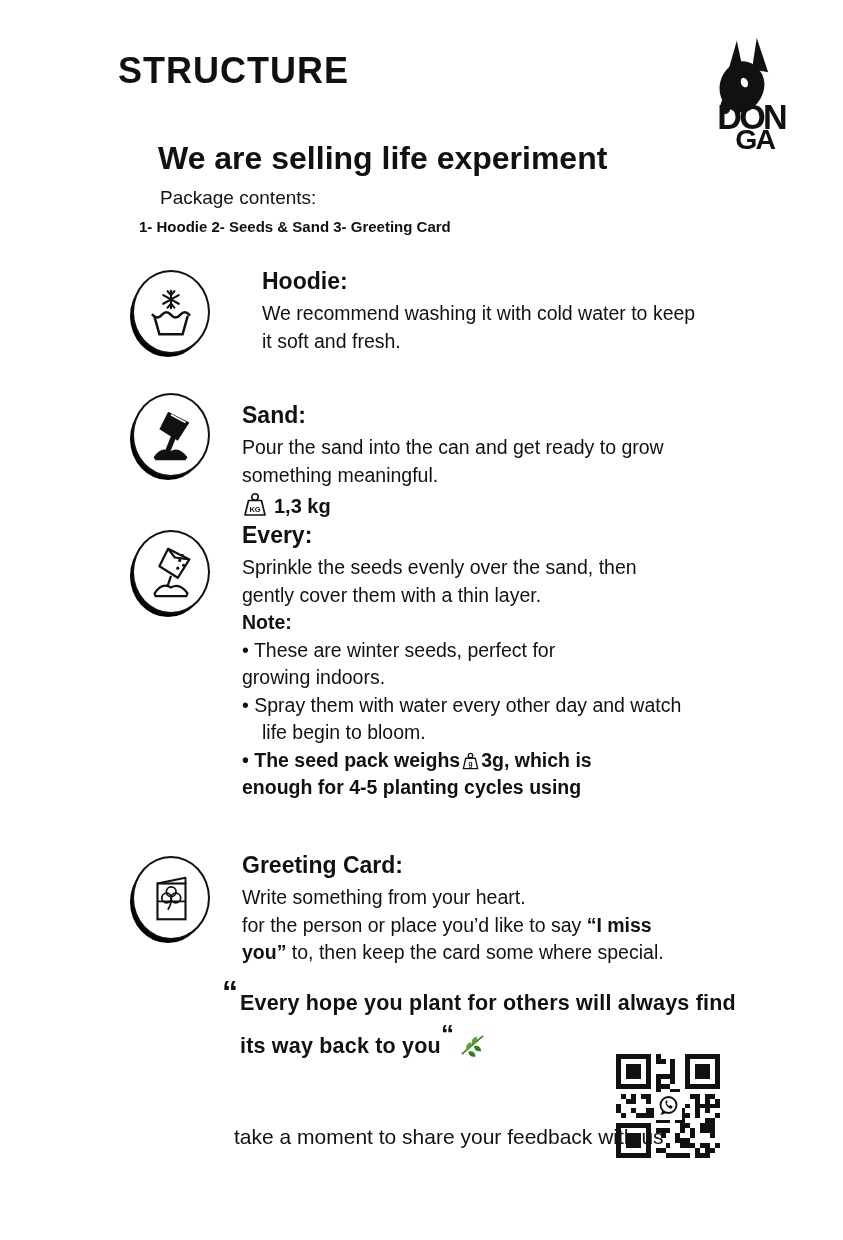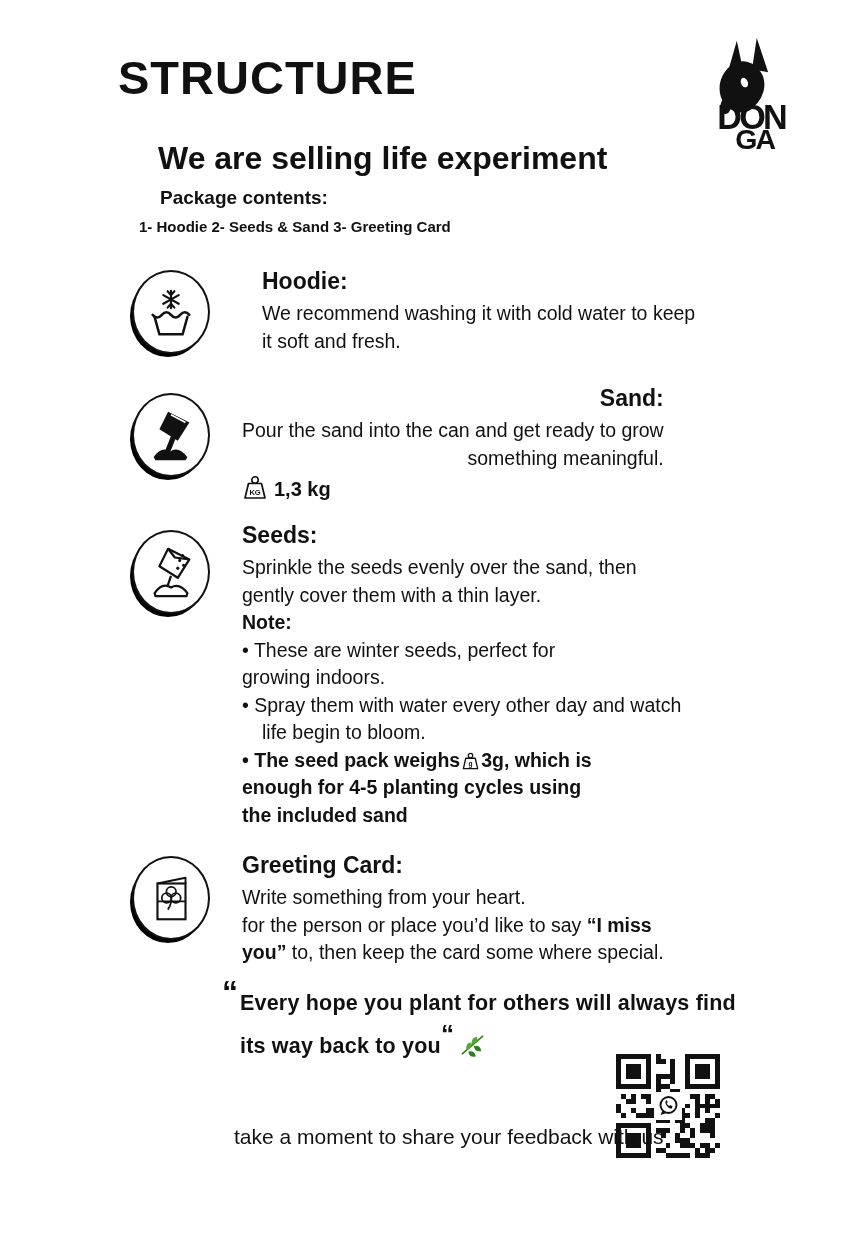--- a/index.html
+++ b/index.html
@@ -8,30 +8,30 @@
     position:relative;
     background:#ffffff;
     color:#111111;
     font-family:"Liberation Sans", sans-serif;
     overflow:hidden;
   }
 
   
   .page-title {
     position:absolute; left:118px; top:50px;
-    font-size:47px; font-weight:900; letter-spacing:1px;
+    font-size:36px; font-weight:900; letter-spacing:1px;
   }
   .logo {
     position:absolute; left:694px; top:38px; width:116px; height:112px;
   }
 
   
   .intro { position:absolute; left:158px; top:140px; }
   .intro-heading  { font-size:32px; font-weight:700; }
-  .package-label  { font-size:19px; font-weight:700; margin-top:10px; margin-left:2px; }
+  .package-label  { font-size:19px; font-weight:400; margin-top:10px; margin-left:2px; }
   .package-items  { font-size:15px; font-weight:700; margin-top:9px; margin-left:-19px; }
 
   
   .icon-circle {
     position:absolute; left:132px;
     width:78px; height:84px;
     border:2.5px solid #111; border-radius:50%;
     box-shadow:-3px 4px 0 -1px #000;
     display:flex; align-items:center; justify-content:center;
     background:#fff;
@@ -119,21 +119,21 @@
 <div class="icon-circle" style="top:393px;">
   <svg viewBox="0 0 60 60" width="58" height="58">
     <g fill="#111">
       <path d="M27,6 L49,17 L37,36 L18,24 Z"></path>
       <path d="M30,31 L35,33 L29,48 L24,46 Z"></path>
       <path d="M12,53 Q20,41 29,47 Q38,41 47,53 L45,56 L14,56 Z"></path>
     </g>
     <path d="M30,9 L45,17" stroke="#fff" stroke-width="1.8" fill="none"></path>
   </svg>
 </div>
-<div class="section-text" style="top:385px;text-align:right;">
+<div class="section-text" style="top:402px;">
   <div class="section-title">Sand:</div>
   <div class="body-line">Pour the sand into the can and get ready to grow</div>
   <div class="body-line">something meaningful.</div>
   <div class="weight-row">
     <svg viewBox="0 0 26 26" width="26" height="26">
       <circle cx="13" cy="5" r="3.2" fill="none" stroke="#111" stroke-width="1.6"></circle>
       <path d="M6.5,8.5 L19.5,8.5 L23,23 L3,23 Z" fill="#fff" stroke="#111" stroke-width="1.7" stroke-linejoin="round"></path>
       <text x="13" y="19.5" font-size="7.5" font-weight="bold" text-anchor="middle" fill="#111" font-family="Liberation Sans, sans-serif">KG</text>
     </svg>
     <span class="kg-text">1,3 kg</span>
@@ -150,35 +150,34 @@
     </g>
     <g fill="#111">
       <circle cx="39" cy="18" r="1.6"></circle>
         <circle cx="43" cy="23" r="1.6"></circle>
       <circle cx="37" cy="26" r="1.6"></circle>
         <circle cx="42" cy="13" r="1.6"></circle>
     </g>
   </svg>
 </div>
 <div class="section-text" style="top:522px;">
-  <div class="section-title">Seeds:</div>
+  <div class="section-title">Every:</div>
   <div class="body-line">Sprinkle the seeds evenly over the sand, then</div>
   <div class="body-line">gently cover them with a thin layer.</div>
   <div class="body-line bold">Note:</div>
   <div class="body-line">• These are winter seeds, perfect for</div>
   <div class="body-line">growing indoors.</div>
   <div class="body-line">• Spray them with water every other day and watch</div>
   <div class="body-line indent">life begin to bloom.</div>
   <div class="body-line bold"><span>• The seed pack weighs</span><svg class="inline-weight" viewBox="0 0 20 20" width="19" height="19">
         <circle cx="10" cy="3.8" r="2.4" fill="none" stroke="#111" stroke-width="1.3"></circle>
         <path d="M5,6.6 L15,6.6 L17.5,17.5 L2.5,17.5 Z" fill="#fff" stroke="#111" stroke-width="1.4" stroke-linejoin="round"></path>
         <text x="10" y="15" font-size="7" font-weight="bold" text-anchor="middle" fill="#111" font-family="Liberation Sans, sans-serif">g</text>
       </svg><span>3g, which is</span></div>
   <div class="body-line bold">enough for 4-5 planting cycles using</div>
-  <div class="body-line bold">the included sand</div>
 </div>
 
 <div class="icon-circle" style="top:856px;">
   <svg viewBox="0 0 60 60" width="58" height="58">
     <path d="M16,15 L45,9 L45,15" fill="#fff" stroke="#111" stroke-width="2" stroke-linejoin="round"></path>
     <rect x="16" y="15" width="29" height="37" fill="#fff" stroke="#111" stroke-width="2.2"></rect>
     <g fill="none" stroke="#111" stroke-width="1.8">
       <circle cx="25.5" cy="30" r="5"></circle>
       <circle cx="35" cy="30" r="5"></circle>
       <circle cx="30.2" cy="23.5" r="5"></circle>

